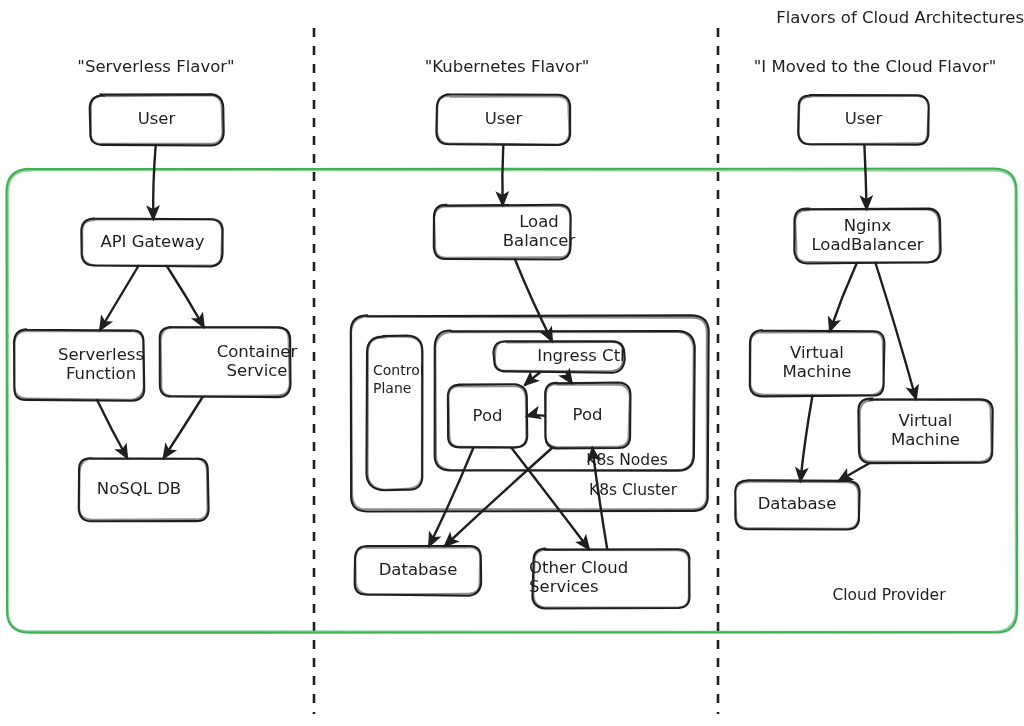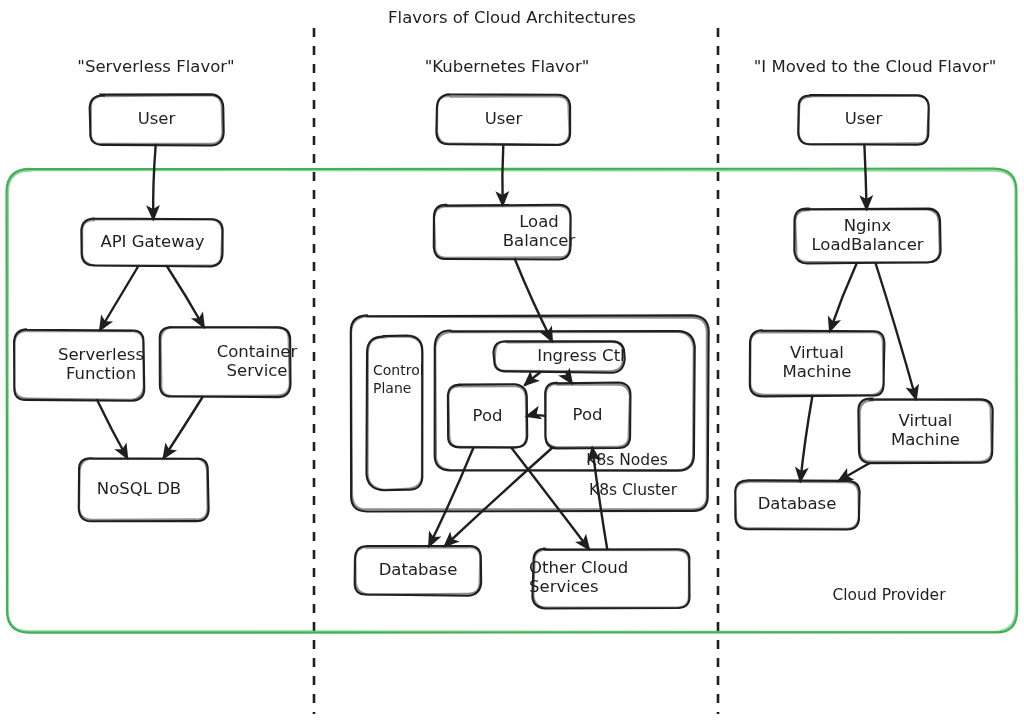--- a/index.html
+++ b/index.html
@@ -21,21 +21,21 @@
     position: absolute;
     left: 0;
     top: 0;
     width: 1024px;
     height: 726px;
   }
   .label {
     position: absolute;
     font-family: "DejaVu Sans", sans-serif;
     color: #1f1f1f;
-    text-align: center;
+    text-align: right;
     line-height: 1.18;
     white-space: pre-line;
     pointer-events: none;
   }
   .node-label {
     font-size: 16.5px;
   }
   .title-label {
     font-size: 16.5px;
   }
@@ -148,21 +148,21 @@
       <div class="label cloud-label" style="left: 809px; top: 586px; width: 160px; text-align: center;">Cloud Provider</div>
       <div class="label col-head" style="left: -34px; top: 57px; width: 380px; text-align: center;">"Serverless Flavor"</div>
       <div class="label col-head" style="left: 317px; top: 57px; width: 380px; text-align: center;">"Kubernetes Flavor"</div>
       <div class="label col-head" style="left: 685px; top: 57px; width: 380px; text-align: center;">"I Moved to the Cloud Flavor"</div>
       <div class="label node-label" style="left: 90px; top: 109.25px; width: 133px; text-align: center;">User</div>
       <div class="label node-label" style="left: 82px; top: 231.75px; width: 141px; text-align: center;">API Gateway</div>
       <div class="label node-label" style="left: 14px; top: 344.5px; width: 150px; text-align: center; margin-left: 12px;">Serverless
 Function</div>
       <div class="label node-label" style="left: 160px; top: 341.5px; width: 130px; text-align: center; margin-left: 32px;">Container
 Service</div>
-      <div class="label node-label" style="left: 79px; top: 478.75px; width: 120px; ">NoSQL DB</div>
+      <div class="label node-label" style="left: 79px; top: 478.75px; width: 120px; text-align: center;">NoSQL DB</div>
       <div class="label node-label" style="left: 437px; top: 109.25px; width: 133px; text-align: center;">User</div>
       <div class="label node-label" style="left: 434px; top: 211.5px; width: 140px; text-align: center; padding-left: 35px;">Load
 Balancer</div>
       <div class="label group-label" style="left: 543px; top: 481px; width: 180px; text-align: center;">K8s Cluster</div>
       <div class="label tiny-label" style="left: 373px; top: 362px; width: 60px; text-align: left;">Control
 Plane</div>
       <div class="label group-label" style="left: 537px; top: 451px; width: 180px; text-align: center;">K8s Nodes</div>
       <div class="label node-label" style="left: 516px; top: 345.75px; width: 130px; text-align: center;">Ingress Ctl</div>
       <div class="label node-label" style="left: 448px; top: 405.75px; width: 79px; text-align: center;">Pod</div>
       <div class="label node-label" style="left: 545px; top: 404.75px; width: 85px; text-align: center;">Pod</div>

